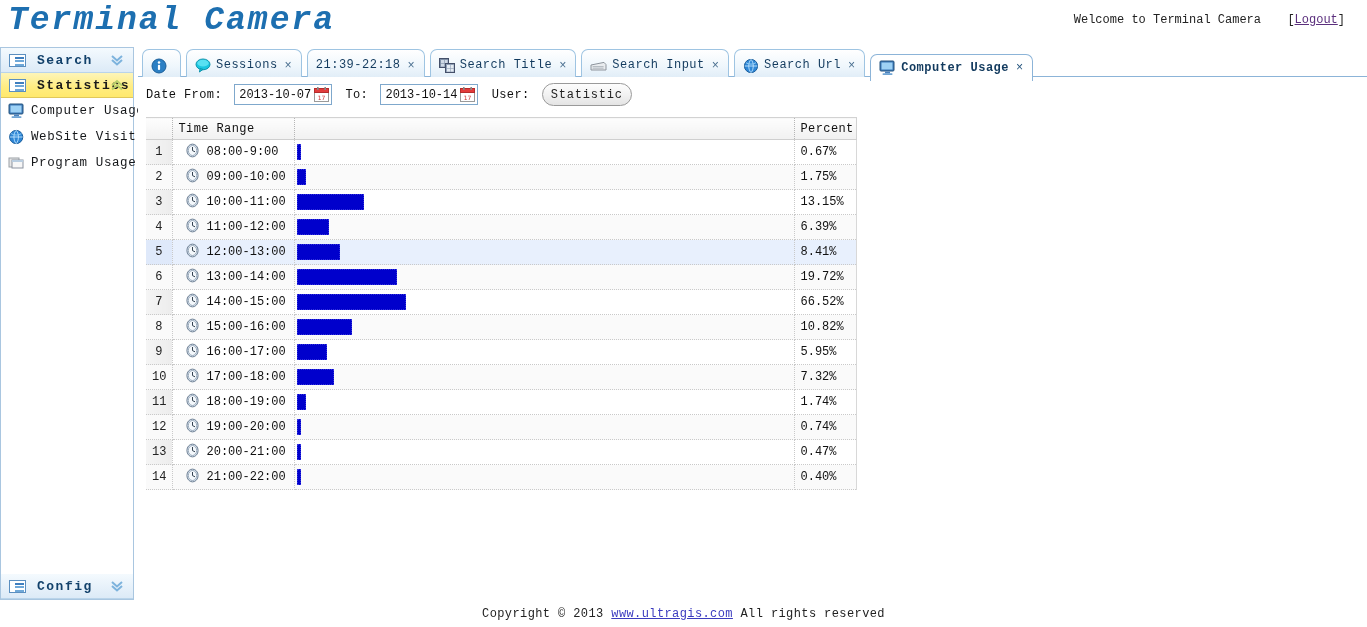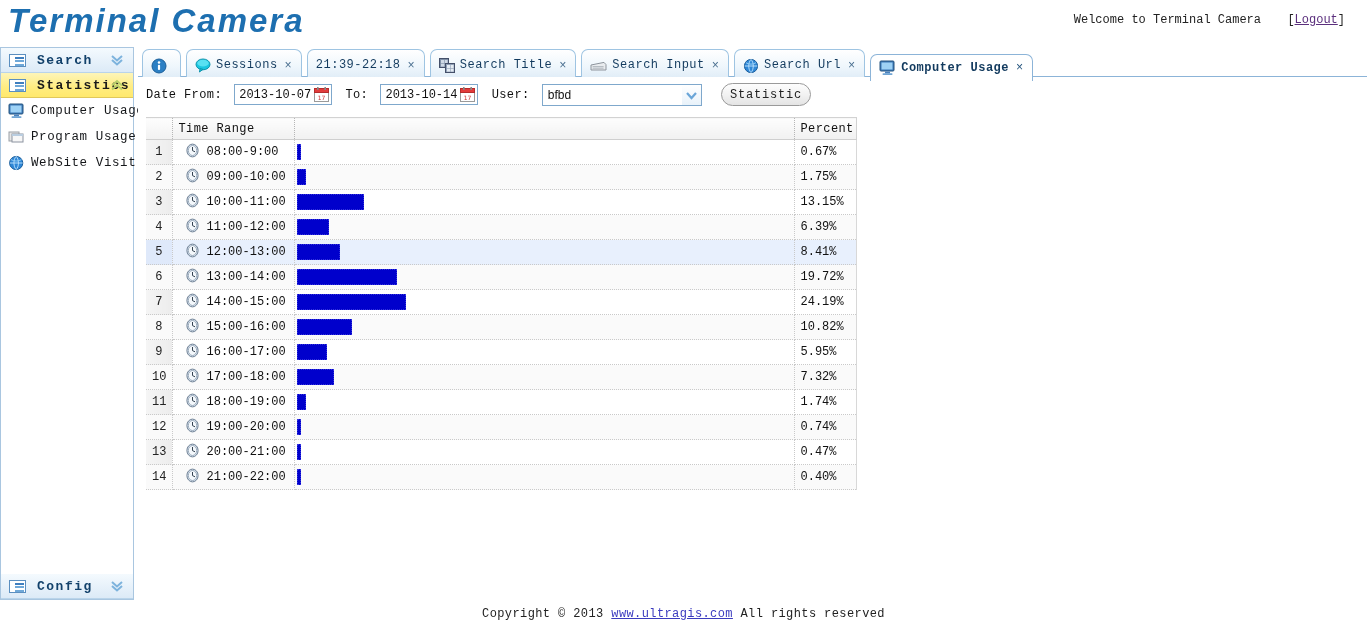--- a/index.html
+++ b/index.html
@@ -13,21 +13,21 @@
     overflow: hidden;
   }
 
   
   #header {
     position: absolute; left: 0; top: 0; width: 1367px; height: 46px;
     background: #ffffff;
   }
   #brand {
     position: absolute; left: 8px; top: 2px;
-    font-family: Liberation Sans, sans-serif;
+    font-family: Liberation Mono, monospace;
     font-size: 33px;
     font-style: italic;
     font-weight: bold;
     letter-spacing: 2px;
     color: #1d6fb0;
     white-space: nowrap;
   }
   #welcome {
     position: absolute; right: 106px; top: 13px;
     font-size: 12px;
@@ -309,37 +309,37 @@
         <rect x="6" y="11.5" width="5" height="2" fill="#4b82bd"></rect>
         <rect x="3.5" y="13.3" width="10" height="1.8" rx="0.8" fill="#6fa4d4"></rect>
       </svg>
     </span>
     <span>Computer Usage</span>
   </div>
 
   <div class="side-item">
     <span class="sicon">
       <svg width="17" height="16" viewBox="0 0 17 16">
+        <circle cx="8.2" cy="8" r="6.6" fill="#2f87d6" stroke="#1b5e9c"></circle>
+        <path d="M1.8 8 h12.8 M8.2 1.4 c3 3 3 10 0 13.2 M8.2 1.4 c-3 3 -3 10 0 13.2" fill="none" stroke="#bfe4ff" stroke-width="0.9"></path>
+        <path d="M3 4.5 c3 2 8 2 10.4 0" fill="none" stroke="#9ad3f7" stroke-width="0.9"></path>
+      </svg>
+    </span>
+    <span>WebSite Visit</span>
+  </div>
+
+  <div class="side-item">
+    <span class="sicon">
+      <svg width="17" height="16" viewBox="0 0 17 16">
         <rect x="1" y="3" width="10" height="9" fill="#e6e6e6" stroke="#9aa0a6"></rect>
         <rect x="4" y="5" width="11" height="8" fill="#f7f7f7" stroke="#8c93a0"></rect>
         <rect x="4" y="5" width="11" height="2" fill="#b9cde0"></rect>
       </svg>
     </span>
     <span>Program Usage</span>
-  </div>
-
-  <div class="side-item">
-    <span class="sicon">
-      <svg width="17" height="16" viewBox="0 0 17 16">
-        <circle cx="8.2" cy="8" r="6.6" fill="#2f87d6" stroke="#1b5e9c"></circle>
-        <path d="M1.8 8 h12.8 M8.2 1.4 c3 3 3 10 0 13.2 M8.2 1.4 c-3 3 -3 10 0 13.2" fill="none" stroke="#bfe4ff" stroke-width="0.9"></path>
-        <path d="M3 4.5 c3 2 8 2 10.4 0" fill="none" stroke="#9ad3f7" stroke-width="0.9"></path>
-      </svg>
-    </span>
-    <span>WebSite Visit</span>
   </div>
 
   <div class="accordion-head" id="config-head">
     <span class="list-icon">
         <i class="f"></i>
         <i></i>
         <i></i>
       </span>
     <span class="ahead-label">Config</span>
     <span class="chev">
@@ -464,28 +464,20 @@
           <rect x="0.5" y="1.5" width="14" height="13" fill="#fff" stroke="#9a9a9a"></rect>
           <rect x="0.5" y="1.5" width="14" height="4" fill="#e23b3b" stroke="#b52c2c"></rect>
           <rect x="3" y="0" width="1.6" height="3" fill="#888"></rect>
           <rect x="10.4" y="0" width="1.6" height="3" fill="#888"></rect>
           <text x="7.5" y="12.6" font-size="6" text-anchor="middle" fill="#c33" font-family="DejaVu Sans">17</text>
         </svg>
       </span>
     </span>
 
     <span class="tlabel">User:</span>
-    <span id="user-select">
-      <span class="uval">bfbd</span>
-      <span class="udrop">
-        <svg width="19" height="20" viewBox="0 0 19 20">
-            <path d="M5 8 L9.5 13 L14 8" fill="none" stroke="#6ba6d8" stroke-width="2.2"></path>
-          </svg>
-      </span>
-    </span>
 
     <span id="statistic-btn">Statistic</span>
   </div>
 
   <div id="grid">
     <table>
       <thead>
         <tr>
           <th class="c-idx"></th>
           <th class="c-time">Time Range</th>
@@ -569,21 +561,21 @@
           <tr>
             <td class="c-idx">7</td>
             <td class="c-time"><span class="clk"><svg width="15" height="15" viewBox="0 0 15 15">
                   <ellipse cx="7.5" cy="7.5" rx="5.6" ry="6.4" fill="#dfe9f4" stroke="#6d7f93"></ellipse>
                   <ellipse cx="7.5" cy="7.5" rx="4.2" ry="5" fill="#f4f8fc" stroke="#9aaabb"></ellipse>
                   <path d="M7.5 4 V7.6 L10 8.8" fill="none" stroke="#33414f" stroke-width="1"></path>
                 </svg></span>14:00-15:00</td>
             <td class="c-bar">
               <span class="bar" style="width:109px"></span>
             </td>
-            <td class="c-pct">24.19%</td>
+            <td class="c-pct">66.52%</td>
           </tr>
           <tr class="alt">
             <td class="c-idx">8</td>
             <td class="c-time"><span class="clk"><svg width="15" height="15" viewBox="0 0 15 15">
                   <ellipse cx="7.5" cy="7.5" rx="5.6" ry="6.4" fill="#dfe9f4" stroke="#6d7f93"></ellipse>
                   <ellipse cx="7.5" cy="7.5" rx="4.2" ry="5" fill="#f4f8fc" stroke="#9aaabb"></ellipse>
                   <path d="M7.5 4 V7.6 L10 8.8" fill="none" stroke="#33414f" stroke-width="1"></path>
                 </svg></span>15:00-16:00</td>
             <td class="c-bar">
               <span class="bar" style="width:55px"></span>

